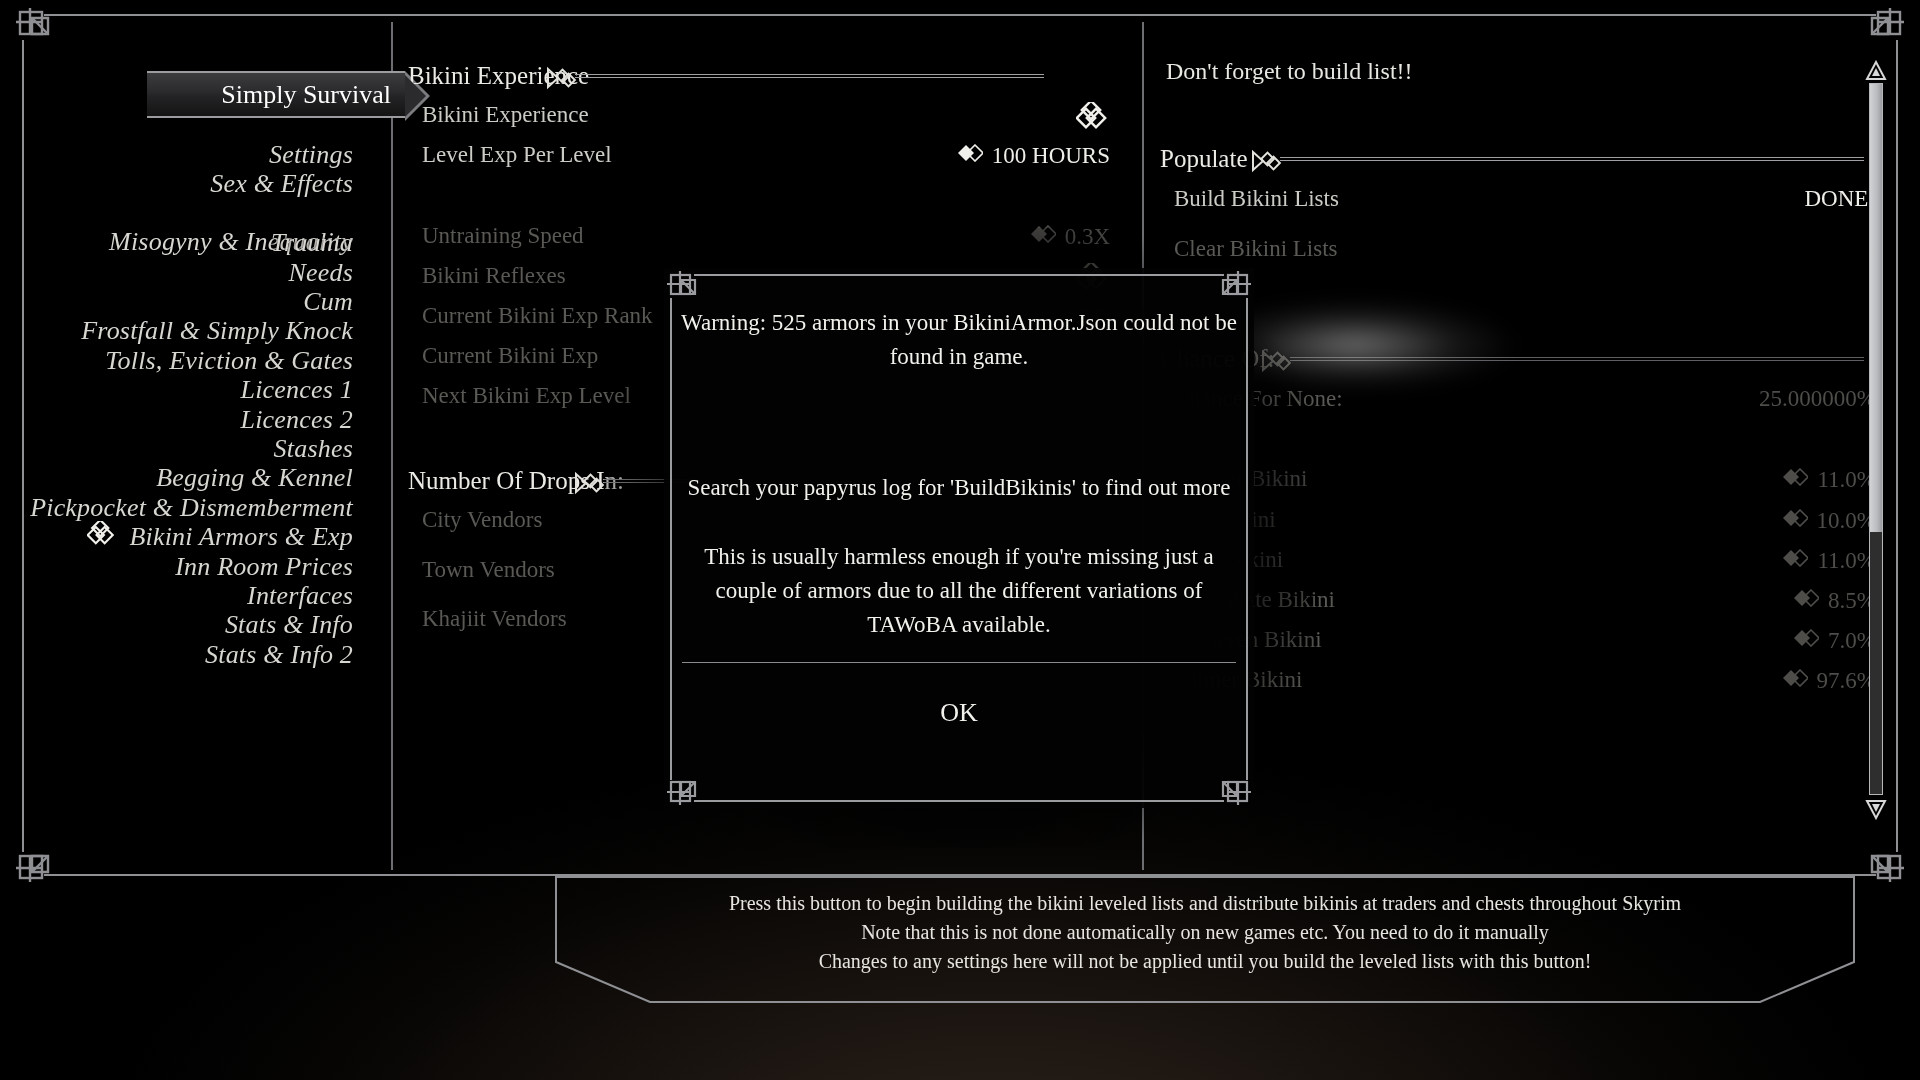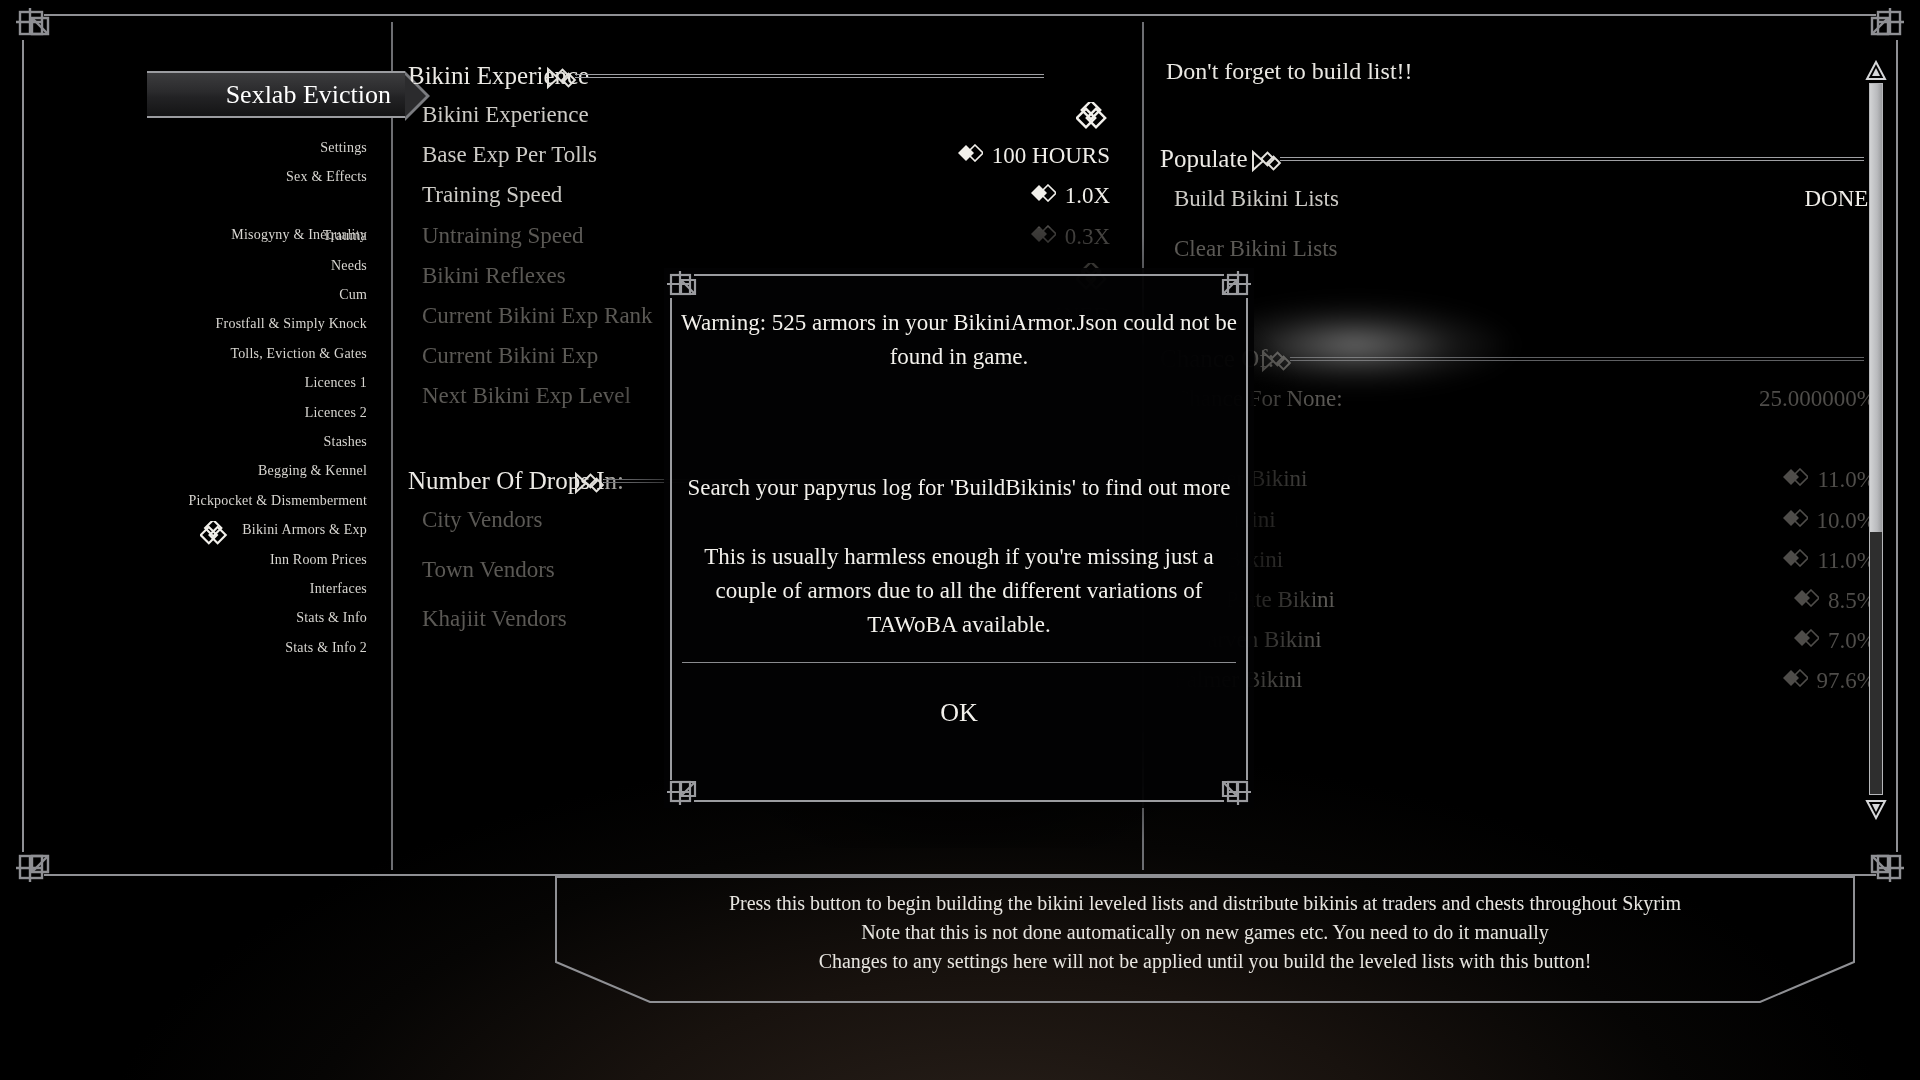--- a/index.html
+++ b/index.html
@@ -34,26 +34,27 @@
   
   .vdiv { position: absolute; width: 2px; background: #6d6e72; top: 22px; height: 848px; }
   .vdiv-1 { left: 391px; }
   .vdiv-2 { left: 1142px; }
 
   
   #sidebar {
     position: absolute; left: 24px; top: 40px; width: 365px; height: 812px;
   }
   .side-item {
-    position: absolute; right: 22px;
+    position: absolute; right: 36px;
     color: #d8d6d1;
-    font-size: 14px;
+    font-size: 26px;
     letter-spacing: .2px;
     white-space: nowrap;
     text-shadow: 0 0 3px rgba(0,0,0,.9);
+    font-style: italic;
   }
   .side-selected {
     position: absolute;
     left: 123px; top: 31px; width: 258px; height: 47px;
     background: linear-gradient(180deg, #3c3c3e 0%, #2a2a2c 45%, #232325 55%, #141415 100%);
     border-top: 2px solid #9b9ca0;
     border-bottom: 2px solid #9b9ca0;
   }
   .side-selected::after {
     content: "";
@@ -225,21 +226,21 @@
           <path d="M36 30 L20 14"></path>
     </g>
       </svg>
   </div>
 
   <div class="vdiv vdiv-1"></div>
   <div class="vdiv vdiv-2"></div>
 
   <div id="sidebar">
     <div class="side-selected">
-      <span class="side-selected-label">Sexlab Eviction</span>
+      <span class="side-selected-label">Simply Survival</span>
     </div>
     <div id="sidebar-items">
         <div class="side-item" style="top: 100px;"><span>Settings</span></div>
         <div class="side-item" style="top: 129.4px;"><span>Sex &amp; Effects</span></div>
         <div class="side-item" style="top: 158.8px; margin-top: 28px;"><span>Misogyny &amp; Inequality</span></div>
         <div class="side-item" style="top: 188.2px;"><span>Trauma</span></div>
         <div class="side-item" style="top: 217.6px;"><span>Needs</span></div>
         <div class="side-item" style="top: 247px;"><span>Cum</span></div>
         <div class="side-item" style="top: 276.4px;"><span>Frostfall &amp; Simply Knock</span></div>
         <div class="side-item" style="top: 305.8px;"><span>Tolls, Eviction &amp; Gates</span></div>
@@ -278,32 +279,25 @@
         <span class="opt-label">Bikini Experience</span>
         <span class="opt-value" style="right: 30px;"><span style="display:inline-block;width:34px;height:32px;vertical-align:-8px"><svg viewBox="0 0 34 32">
               <g fill="none" stroke="#f2f0eb" stroke-width="2.4">
                 <rect x="8.5" y="1.5" width="13" height="13" transform="rotate(45 15 8)"></rect>
                 <rect x="13.5" y="9.5" width="13" height="13" transform="rotate(45 20 16)"></rect>
                 <rect x="3.5" y="9.5" width="13" height="13" transform="rotate(45 10 16)"></rect>
               </g>
             </svg></span></span>
       </div>
       <div class="opt-row" style="top: 102.2px;">
-        <span class="opt-label">Base Exp Per Tolls</span>
+        <span class="opt-label">Level Exp Per Level</span>
         <span class="opt-value" style="right: 30px;"><span class="slider-arrows"><svg width="26" height="18" viewBox="0 0 26 18">
               <polygon points="9,1 17,9 9,17 1,9" fill="#f2f0eb"></polygon>
               <polygon points="18,1 26,9 18,17 10,9" fill="none" stroke="#f2f0eb" stroke-width="1.6"></polygon>
             </svg></span><span>100 HOURS</span></span>
-      </div>
-      <div class="opt-row" style="top: 142.4px;">
-        <span class="opt-label">Training Speed</span>
-        <span class="opt-value" style="right: 30px;"><span class="slider-arrows"><svg width="26" height="18" viewBox="0 0 26 18">
-              <polygon points="9,1 17,9 9,17 1,9" fill="#f2f0eb"></polygon>
-              <polygon points="18,1 26,9 18,17 10,9" fill="none" stroke="#f2f0eb" stroke-width="1.6"></polygon>
-            </svg></span><span>1.0X</span></span>
       </div>
       <div class="opt-row" style="top: 182.6px;">
         <span class="opt-label dim">Untraining Speed</span>
         <span class="opt-value dim" style="right: 30px;"><span class="slider-arrows"><svg width="26" height="18" viewBox="0 0 26 18">
               <polygon points="9,1 17,9 9,17 1,9" fill="#4f4d4a"></polygon>
               <polygon points="18,1 26,9 18,17 10,9" fill="none" stroke="#4f4d4a" stroke-width="1.6"></polygon>
             </svg></span><span>0.3X</span></span>
       </div>
       <div class="opt-row" style="top: 222.8px;">
         <span class="opt-label dim">Bikini Reflexes</span>

